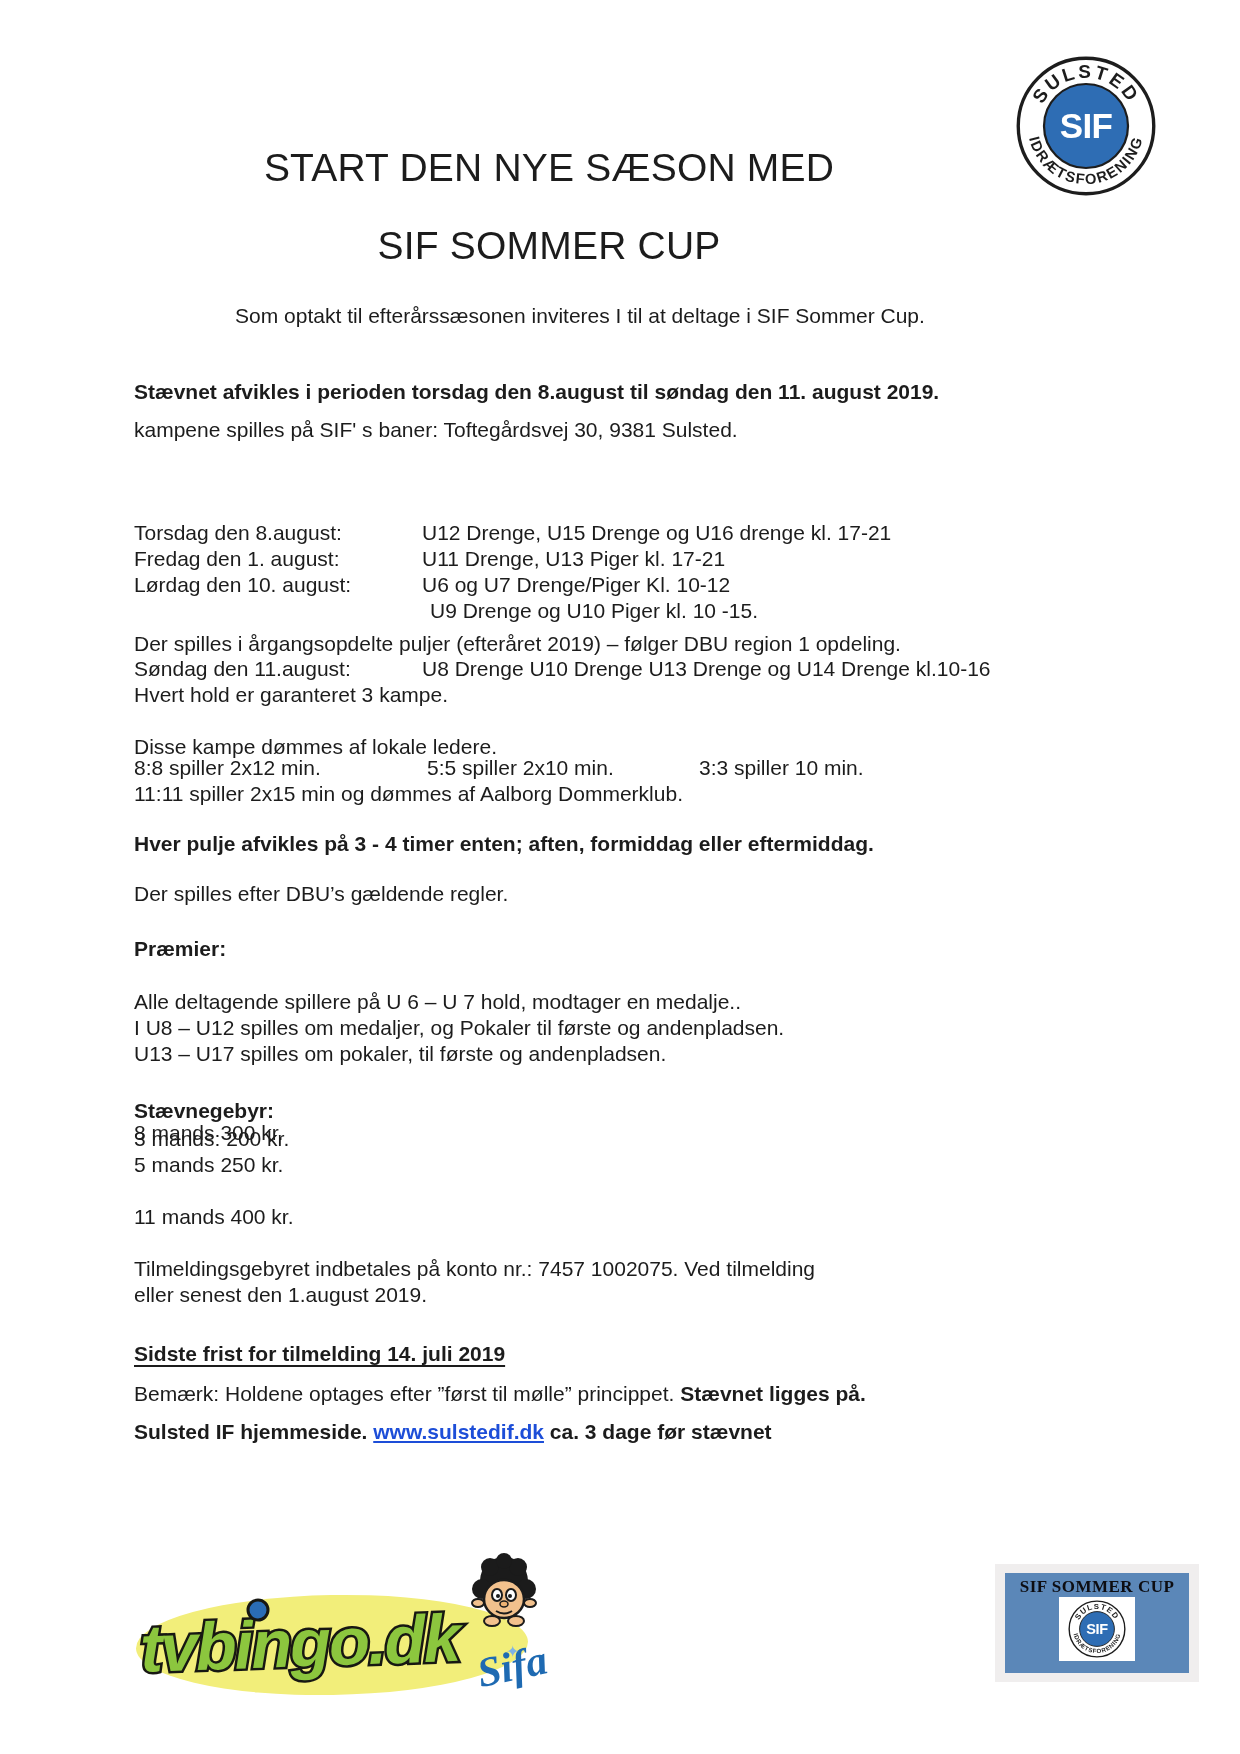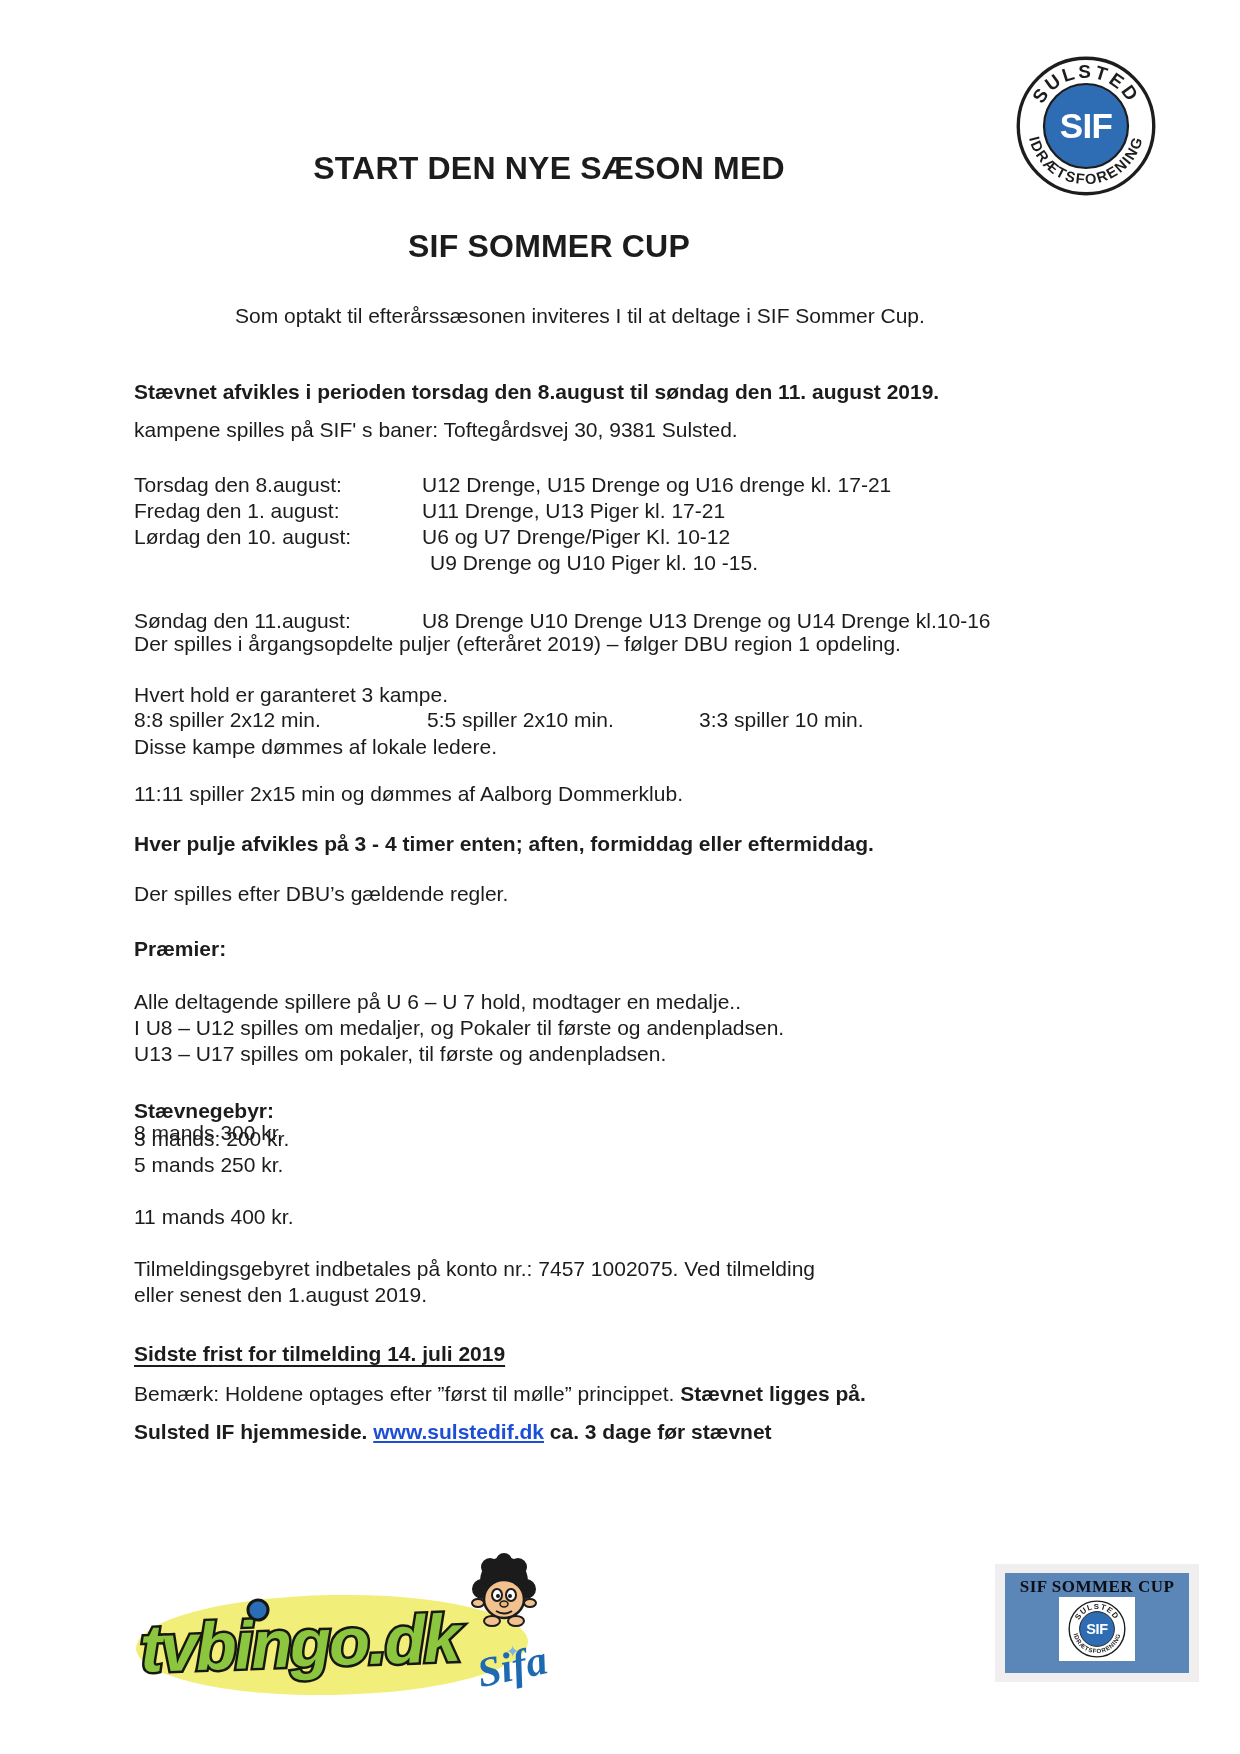--- a/index.html
+++ b/index.html
@@ -5,22 +5,22 @@
   html,body{margin:0;padding:0;}
   body{
     width:1240px;height:1754px;position:relative;background:#ffffff;
     font-family:"Liberation Sans","DejaVu Sans",sans-serif;
     font-size:21px;color:#1c1c1c;overflow:hidden;
   }
   .abs{position:absolute;}
   p{margin:0;line-height:26px;}
   .bold{font-weight:bold;}
   .center{text-align:center;}
-  .title{font-weight:bold;font-size:32px;line-height:44px;letter-spacing:0.2px;}
-  .row{display:flex;}
+  .title{font-weight:normal;font-size:39px;line-height:44px;letter-spacing:0.2px;}
+  .row{display:flex;margin-top:48px;}
   .day-col{display:inline-block;width:288px;flex:0 0 288px;}
   .fmt1{display:inline-block;width:293px;flex:0 0 293px;}
   .fmt2{display:inline-block;width:272px;flex:0 0 272px;}
   .underline-head{
     font-weight:bold;text-decoration:underline;
     text-decoration-thickness:2px;text-underline-offset:4px;
   }
   a.doclink{color:#1d4ed8;font-weight:bold;text-decoration:underline;cursor:pointer;}
   
   .cup-box{

